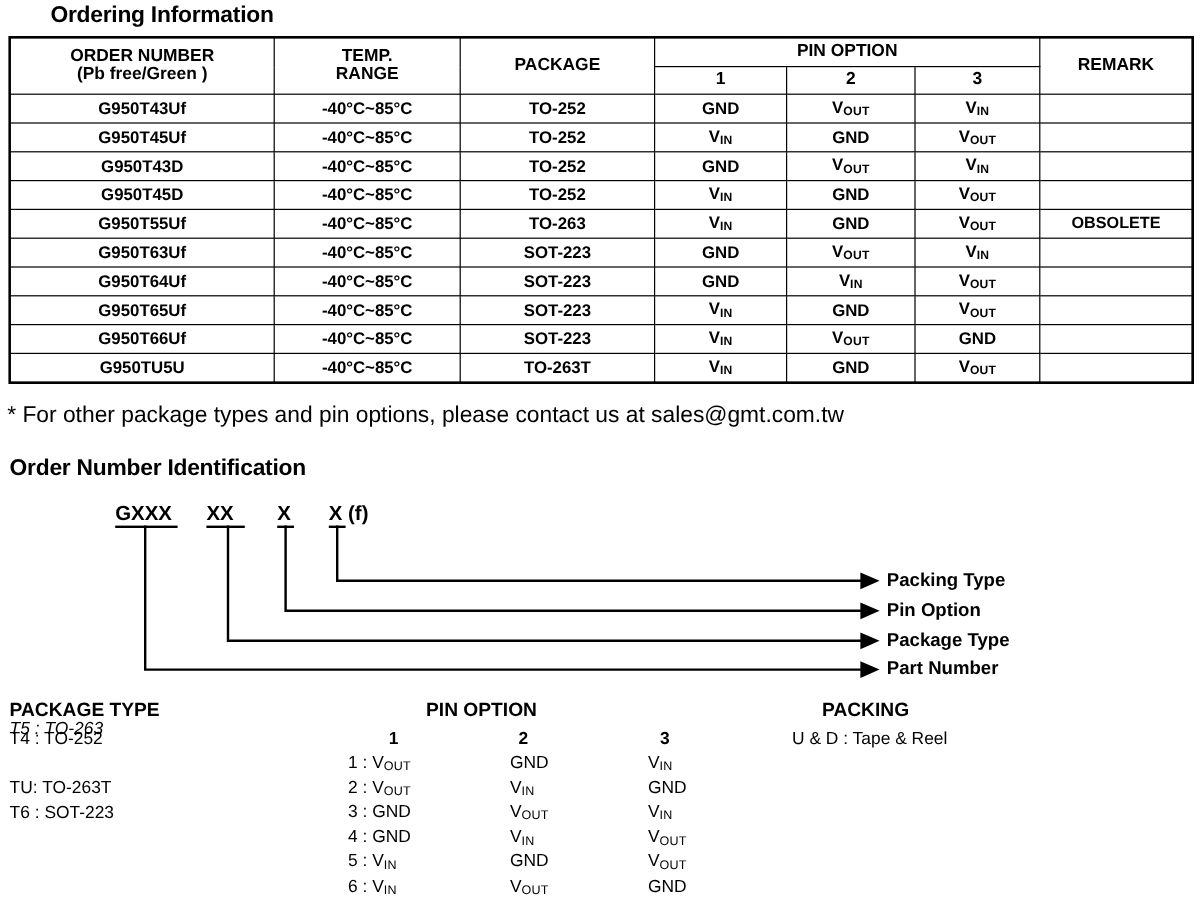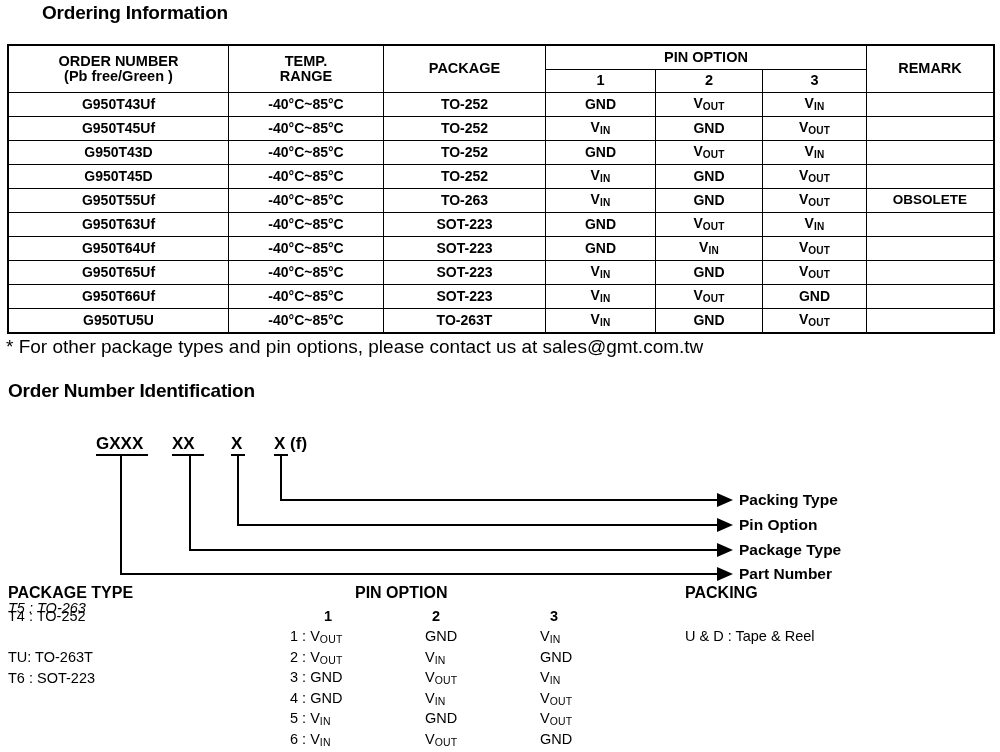--- a/index.html
+++ b/index.html
@@ -24,21 +24,21 @@
     letter-spacing: -0.2px;
     white-space: nowrap;
   }
   #ordering-title { left: 8px; top: 2px; margin-left: 34px; }
   #identification-title { left: 8px; top: 380px; }
 
   
   #ordering-table {
     position: absolute;
     left: 8px;
-    top: 45px;
+    top: 31px;
     width: 985px;
     border-collapse: collapse;
     table-layout: fixed;
     font-size: 13.5px;
     padding-left: 40px;
   }
   #ordering-table td, #ordering-table th {
     border: 1px solid #000000;
     text-align: center;
     vertical-align: middle;
@@ -72,21 +72,20 @@
     white-space: nowrap;
   }
 
   
   #id-diagram {
     position: absolute;
     left: 0;
     top: 410px;
     width: 1000px;
     height: 165px;
-    margin-top: 16px;
   }
   .code-part {
     position: absolute;
     font-weight: bold;
     font-size: 17px;
     white-space: nowrap;
   }
   .code-underline {
     position: absolute;
     height: 0;
@@ -316,14 +315,14 @@
     <div class="legend-line" style="left: 290px; top: 710px;">5 : V<span class="sub">IN</span></div>
     <div class="legend-line" style="left: 425px; top: 710px;">GND</div>
     <div class="legend-line" style="left: 540px; top: 710px;">V<span class="sub">OUT</span></div>
     <div class="legend-line" style="left: 290px; top: 730.5px;">6 : V<span class="sub">IN</span></div>
     <div class="legend-line" style="left: 425px; top: 730.5px;">V<span class="sub">OUT</span></div>
     <div class="legend-line" style="left: 540px; top: 730.5px;">GND</div>
   </div>
 
 <div class="legend-heading" style="left:685px; top:584px;">PACKING</div>
 <div id="packing-items">
-    <div class="legend-line" style="left: 660px; top: 628px; margin-left: 25px;">U &amp; D : Tape &amp; Reel</div>
+    <div class="legend-line" style="left: 660px; top: 608px;">U &amp; D : Tape &amp; Reel</div>
   </div>
 
 </body></html>

